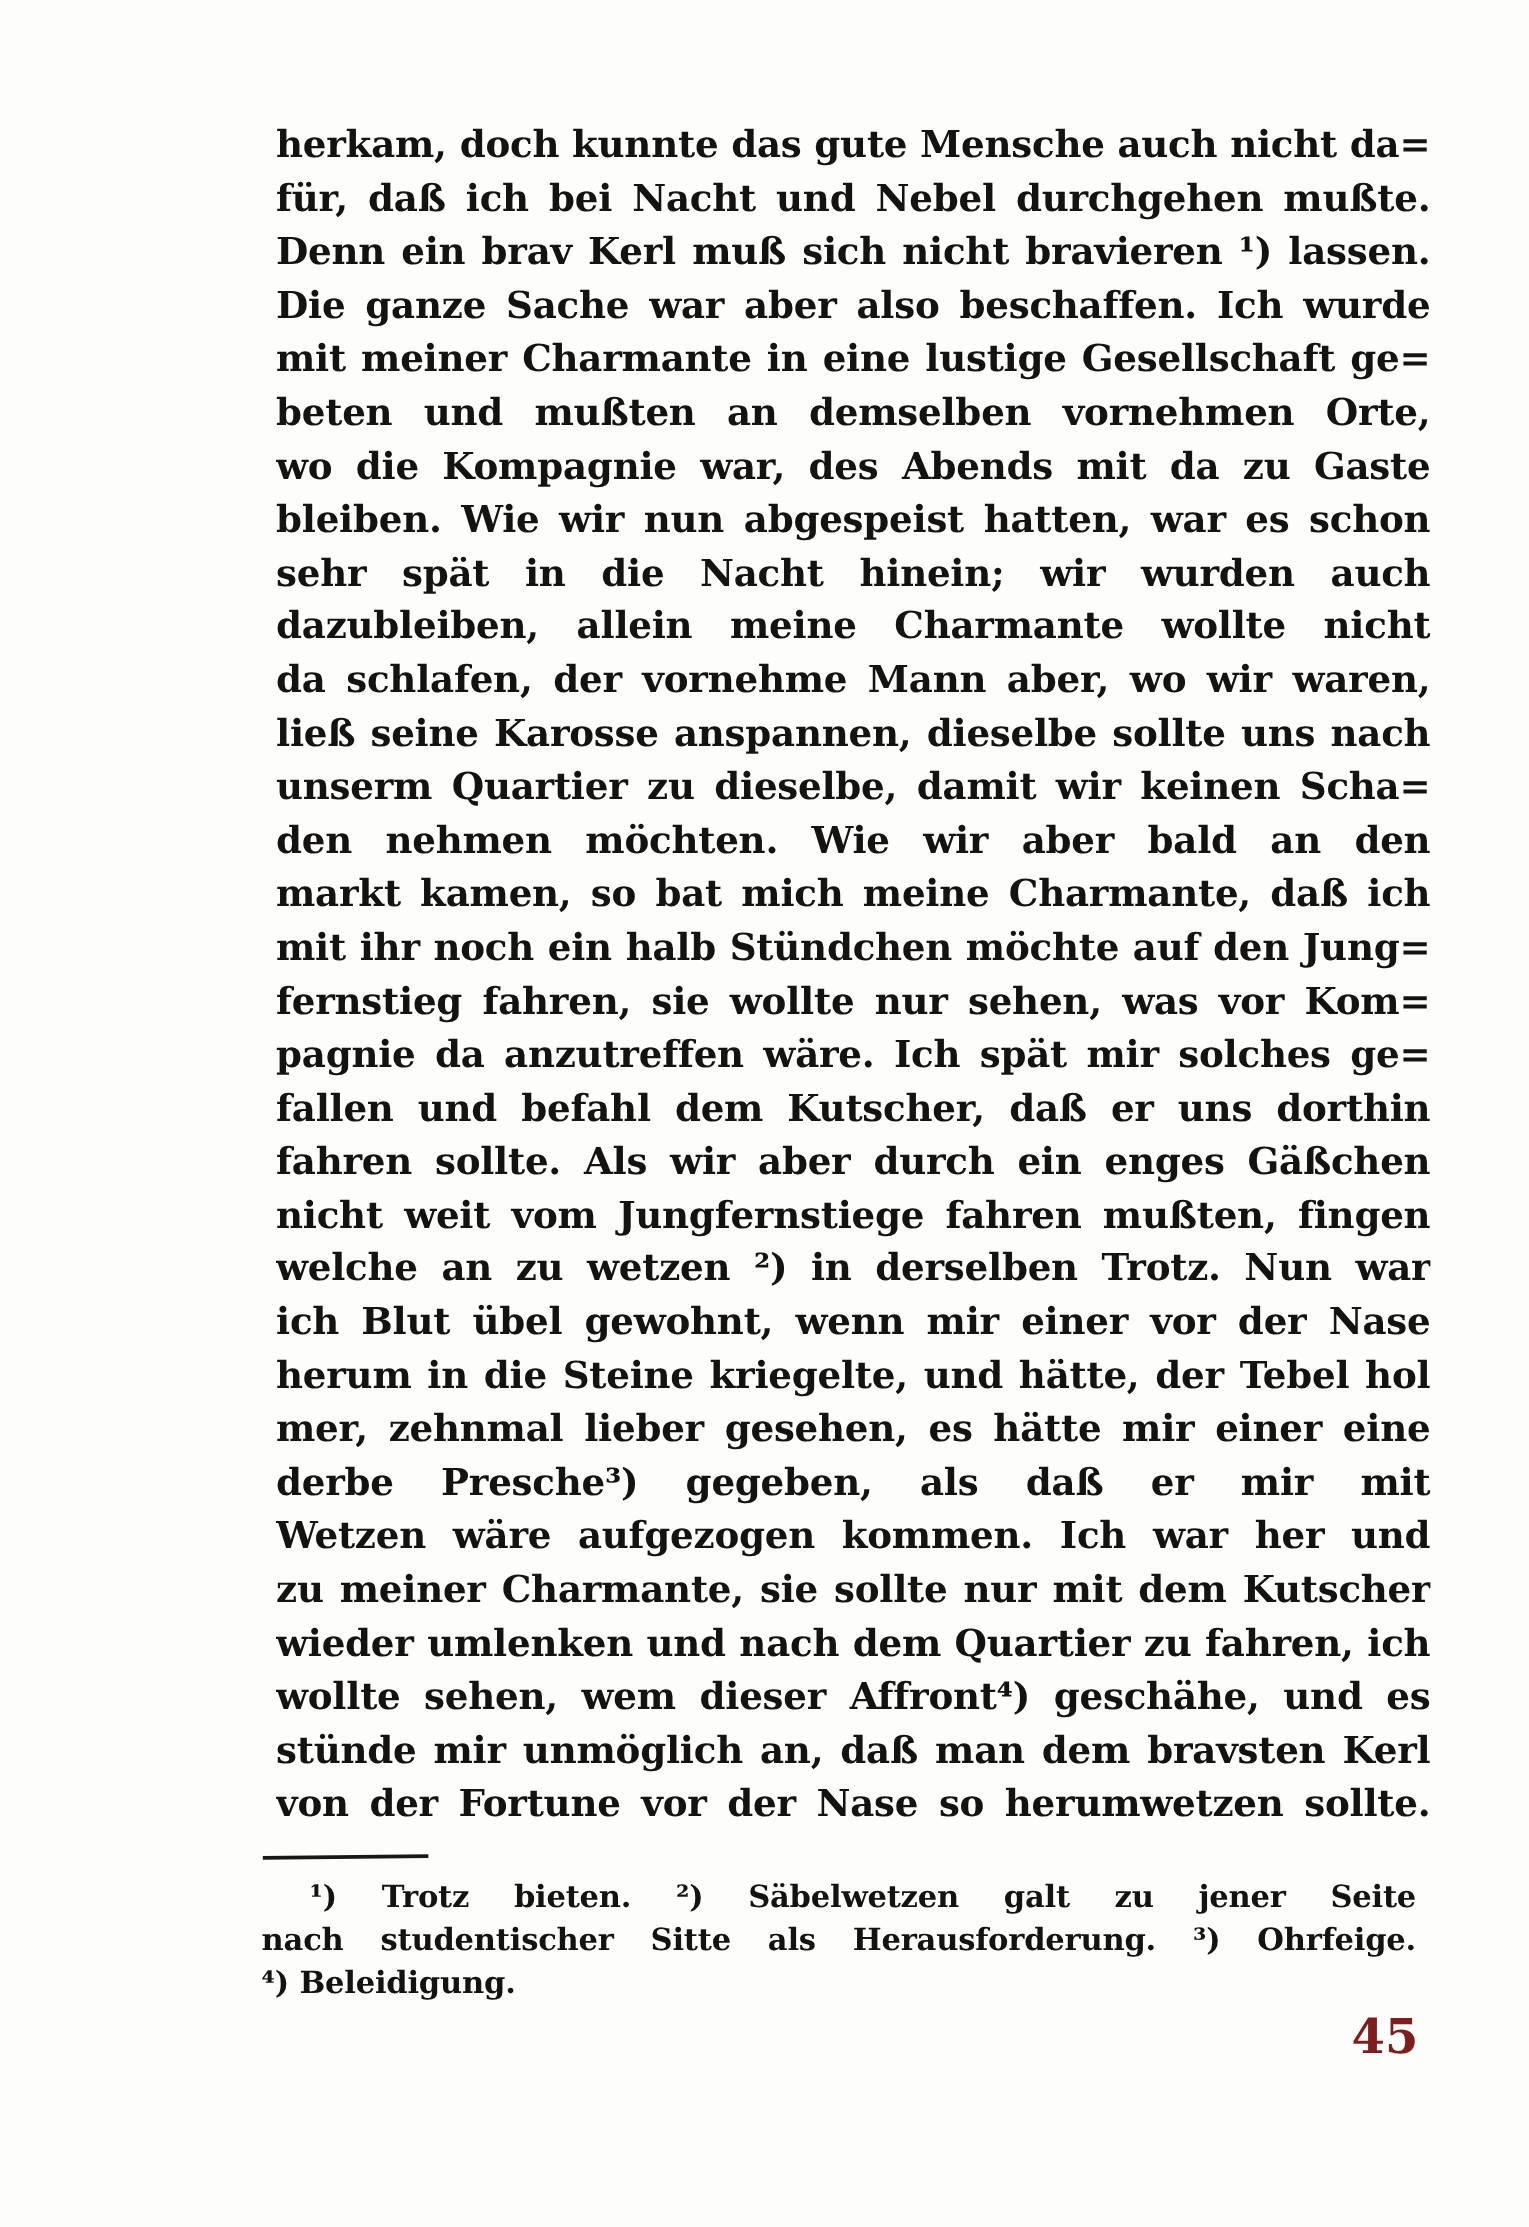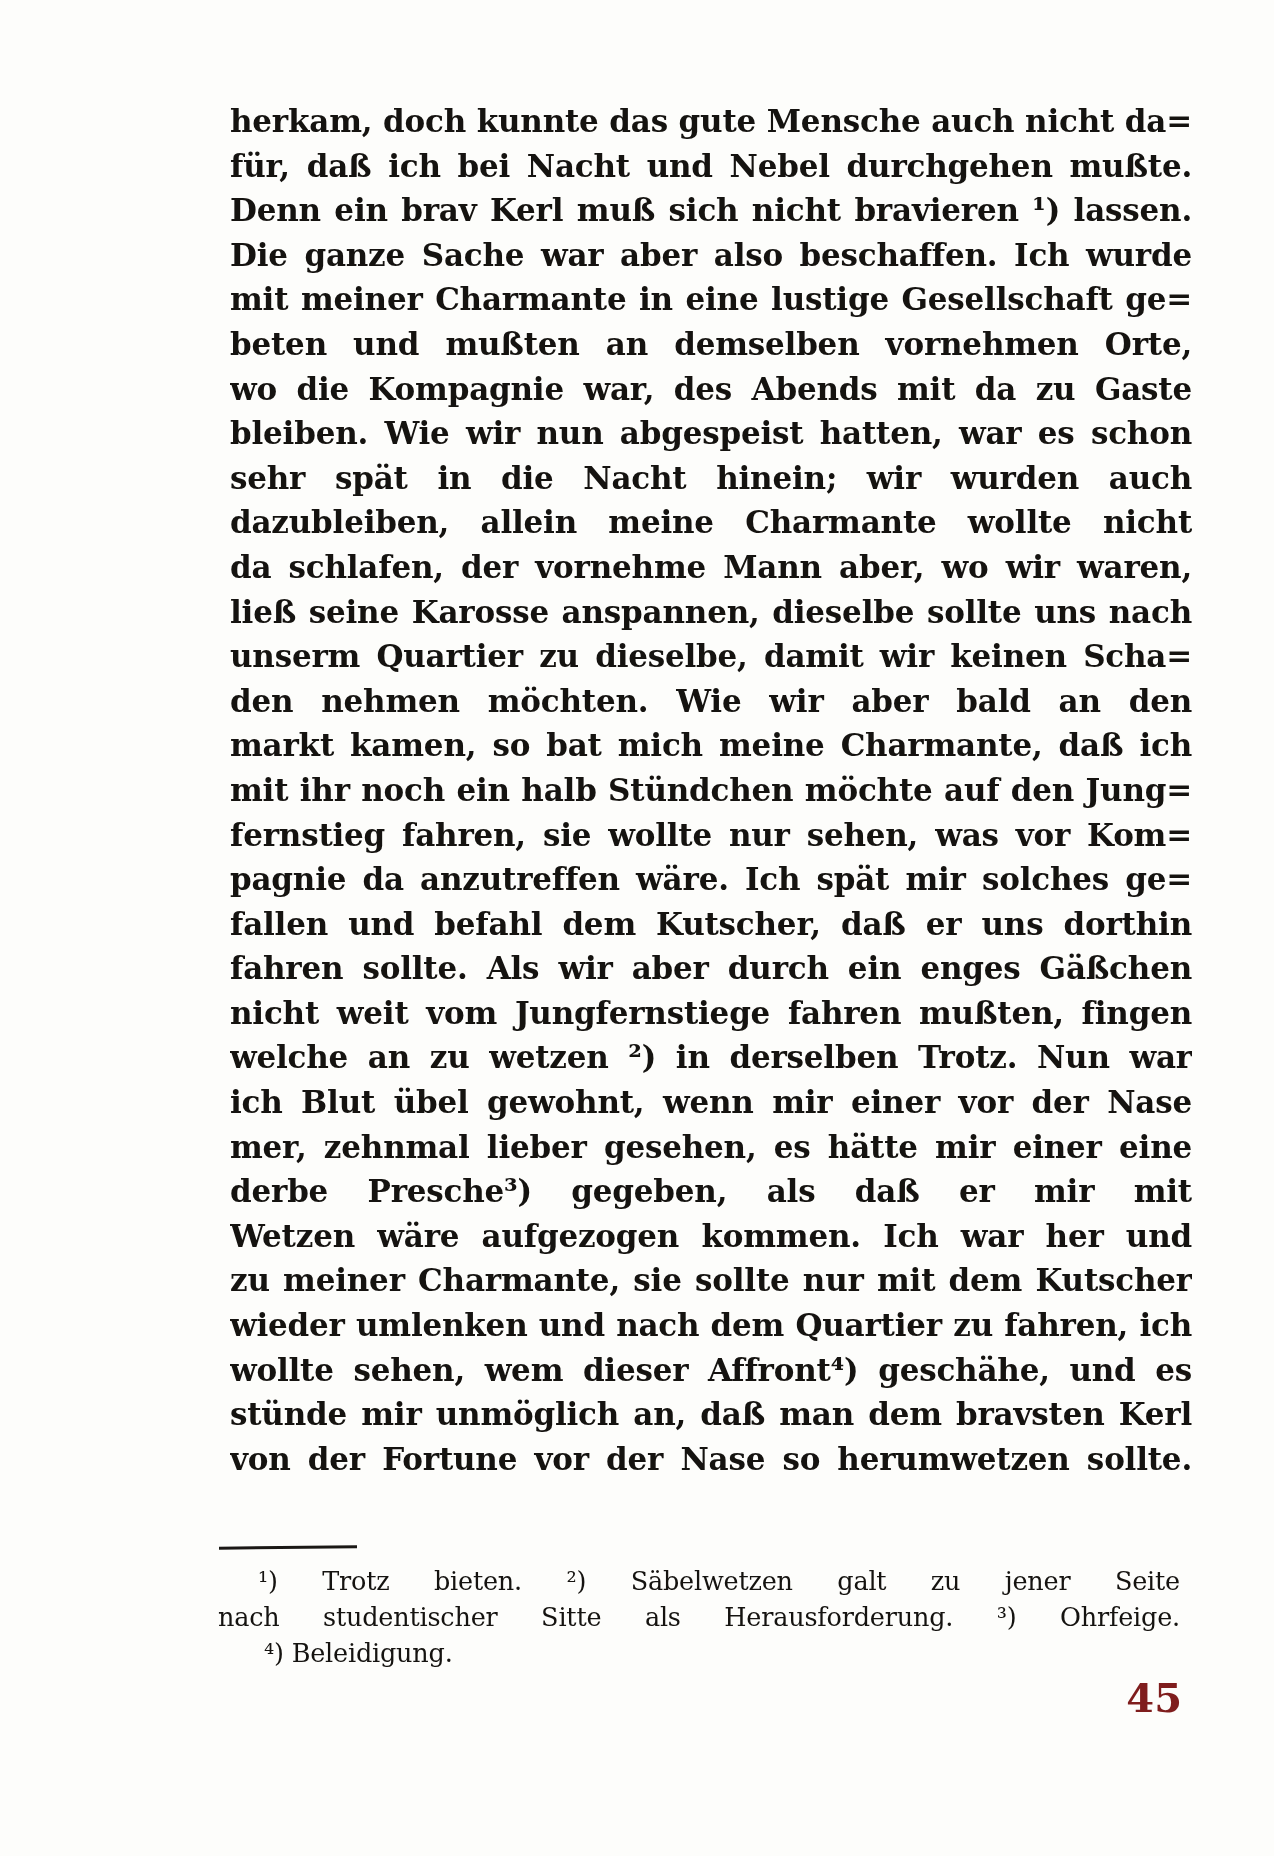--- a/index.html
+++ b/index.html
@@ -46,33 +46,32 @@
   .footnotes {
     position: absolute;
     left: 218px;
     top: 1563px;
     width: 962px;
   }
   .footnote-line {
     height: 36px;
     line-height: 36px;
     font-size: 25.5px;
-    font-weight: normal;
+    font-weight: bold;
     text-align: justify;
     text-align-last: justify;
     letter-spacing: -0.2px;
     overflow: hidden;
   }
   .footnote-line.indent {
     padding-left: 40px;
   }
   .footnote-line.last {
     text-align: left;
     text-align-last: left;
-    margin-left: 46px;
   }
   .page-number {
     position: absolute;
     left: 1060px;
     top: 1676px;
     width: 122px;
     text-align: right;
     font-size: 40px;
     line-height: 44px;
     font-weight: bold;
@@ -101,20 +100,21 @@
     <div class="body-line">den nehmen möchten. Wie wir aber bald an den Pferde=</div>
     <div class="body-line">markt kamen, so bat mich meine Charmante, daß ich</div>
     <div class="body-line">mit ihr noch ein halb Stündchen möchte auf den Jung=</div>
     <div class="body-line">fernstieg fahren, sie wollte nur sehen, was vor Kom=</div>
     <div class="body-line">pagnie da anzutreffen wäre. Ich spät mir solches ge=</div>
     <div class="body-line">fallen und befahl dem Kutscher, daß er uns dorthin</div>
     <div class="body-line">fahren sollte. Als wir aber durch ein enges Gäßchen</div>
     <div class="body-line">nicht weit vom Jungfernstiege fahren mußten, fingen</div>
     <div class="body-line">welche an zu wetzen ²) in derselben Trotz. Nun war</div>
     <div class="body-line">ich Blut übel gewohnt, wenn mir einer vor der Nase</div>
+    <div class="body-line">herum in die Steine kriegelte, und hätte, der Tebel hol</div>
     <div class="body-line">mer, zehnmal lieber gesehen, es hätte mir einer eine</div>
     <div class="body-line">derbe Presche³) gegeben, als daß er mir mit dergleichen</div>
     <div class="body-line">Wetzen wäre aufgezogen kommen. Ich war her und sagte</div>
     <div class="body-line">zu meiner Charmante, sie sollte nur mit dem Kutscher</div>
     <div class="body-line">wieder umlenken und nach dem Quartier zu fahren, ich</div>
     <div class="body-line">wollte sehen, wem dieser Affront⁴) geschähe, und es</div>
     <div class="body-line">stünde mir unmöglich an, daß man dem bravsten Kerl</div>
     <div class="body-line">von der Fortune vor der Nase so herumwetzen sollte.</div>
   </div>
 

